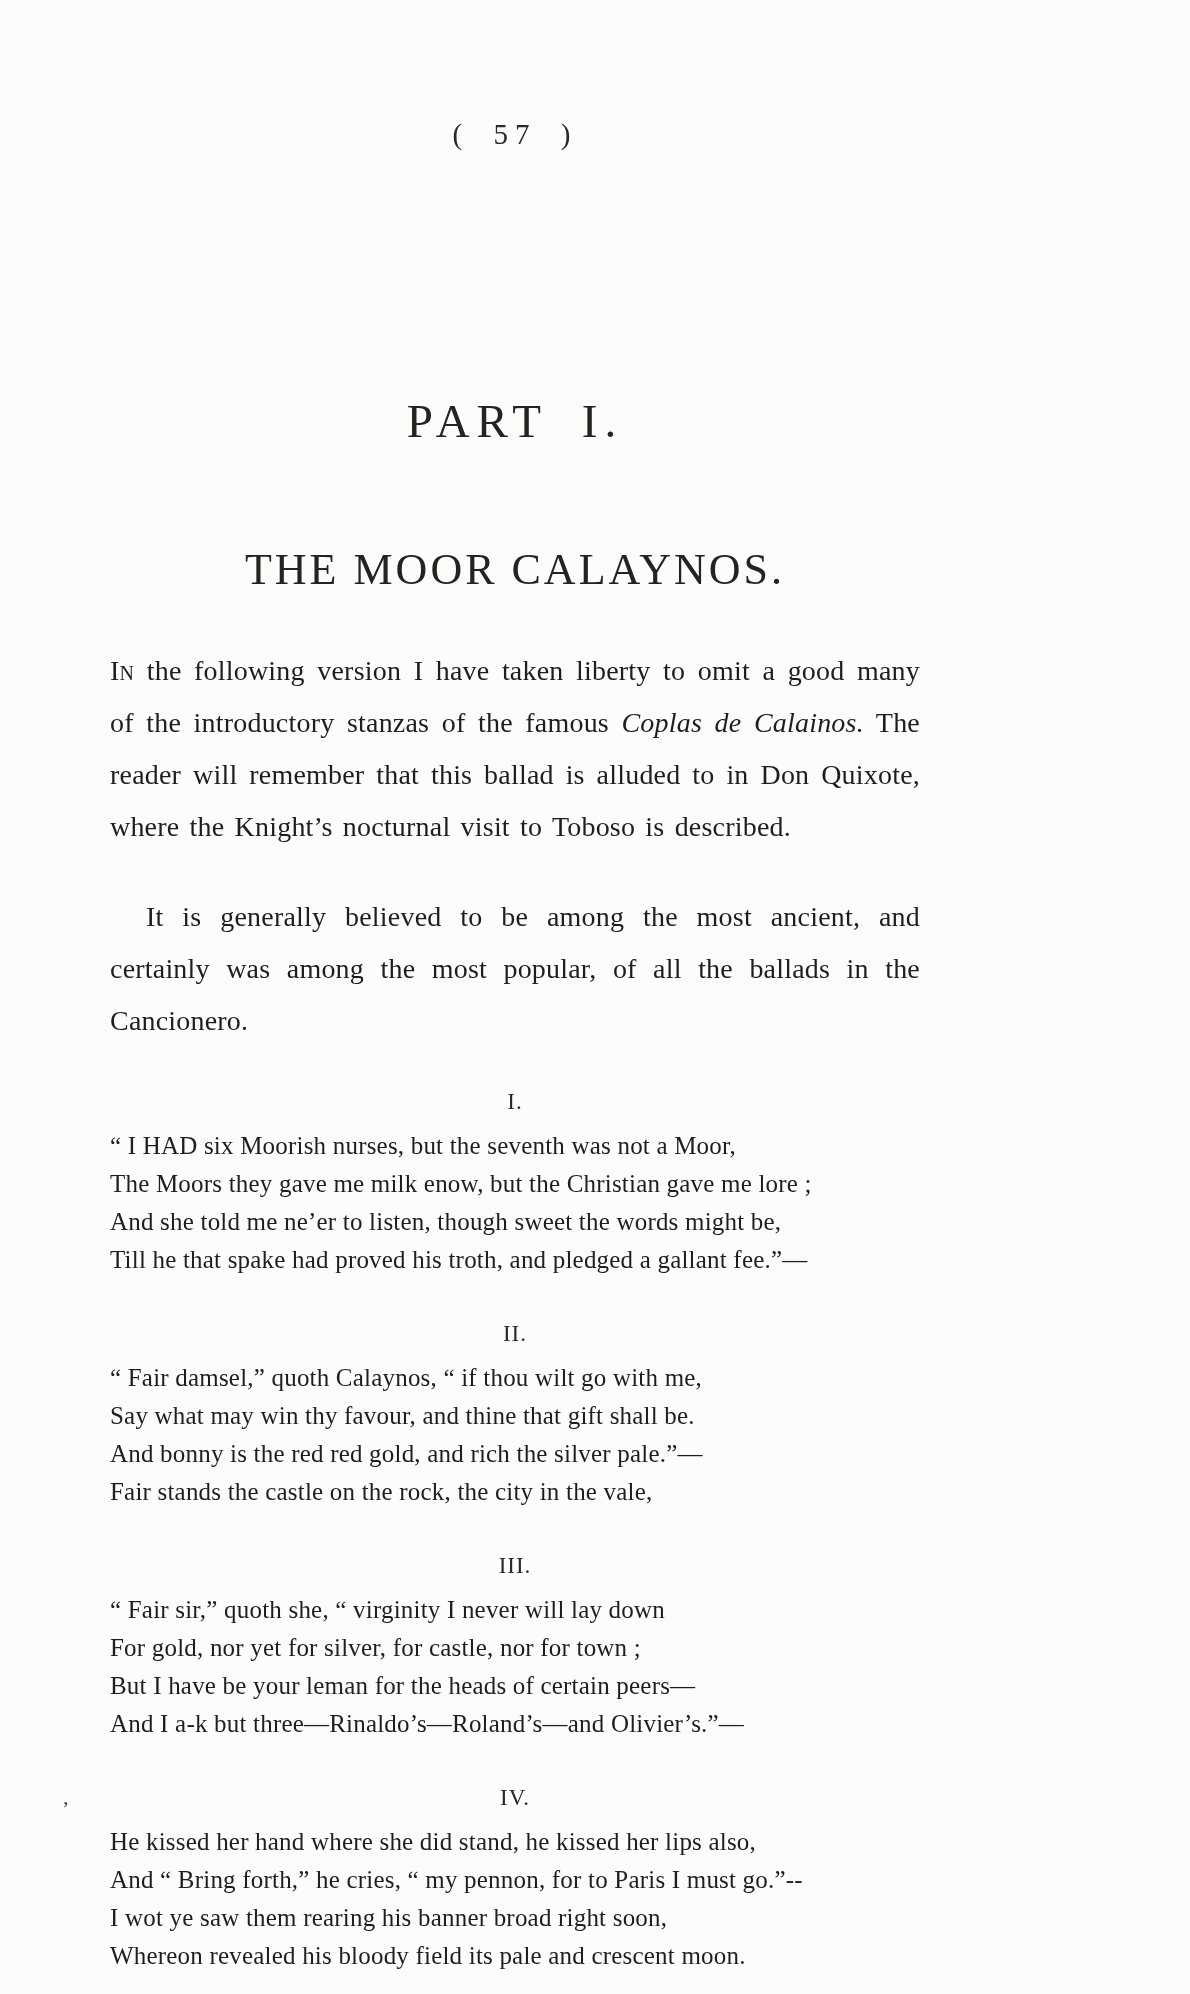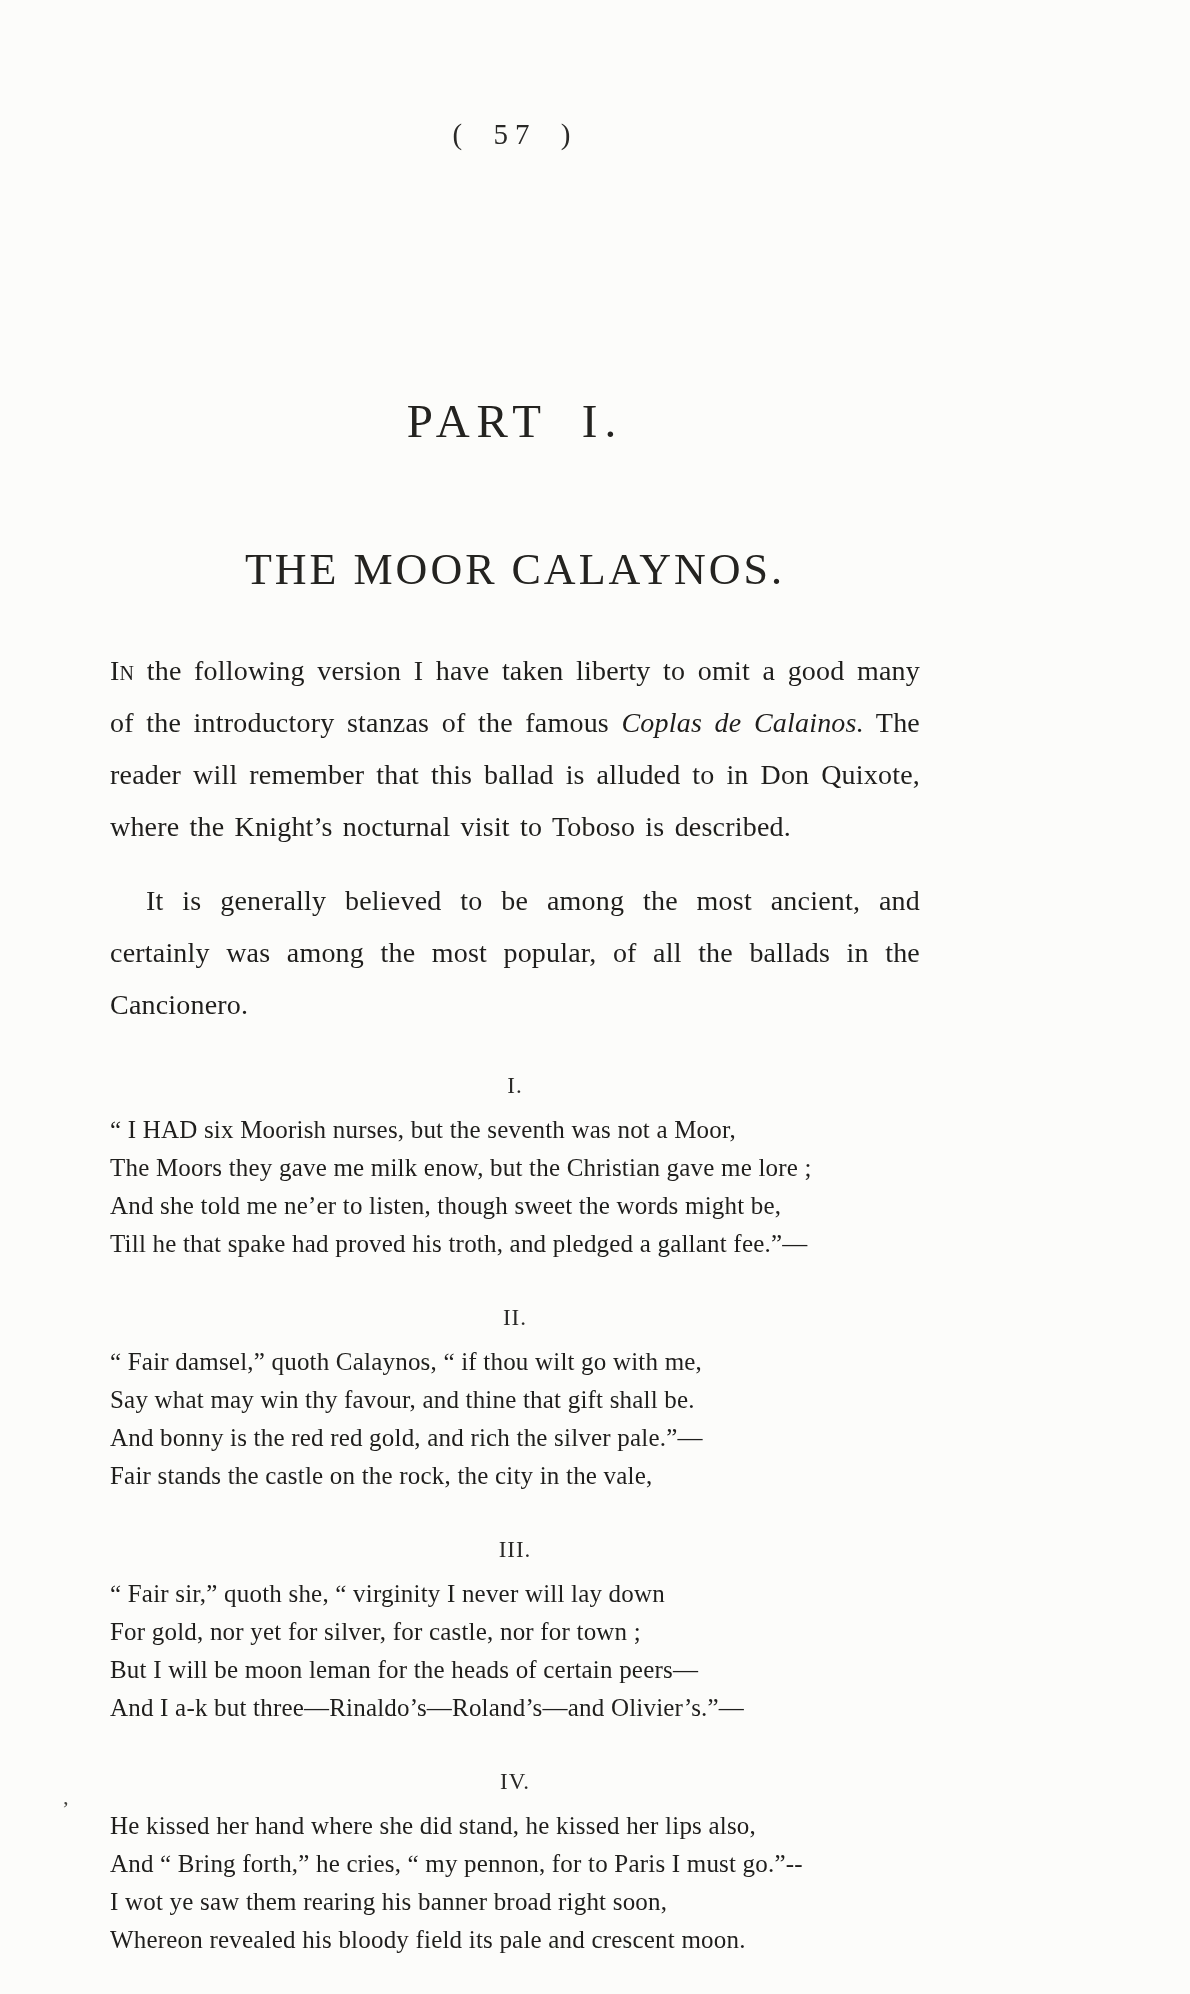--- a/index.html
+++ b/index.html
@@ -44,21 +44,21 @@
       color: #242320;
     }
     .intro-paragraph {
       font-size: 28px;
       line-height: 52px;
       text-align: justify;
       letter-spacing: 0.2px;
       word-spacing: 3px;
     }
     .para1 { margin-top: 50px; }
-    .para2 { margin-top: 22px; text-indent: 36px; }
+    .para2 { margin-top: 38px; text-indent: 36px; }
     .sc { font-variant: small-caps; }
     .it { font-style: italic; }
     .stanza { margin-top: 42px; }
     .stanza-numeral {
       text-align: center;
       font-size: 23px;
       letter-spacing: 1px;
       margin-bottom: 12px;
       color: #2a2927;
     }
@@ -107,21 +107,21 @@
       <div class="poem-line">“ Fair damsel,” quoth Calaynos, “ if thou wilt go with me,</div>
       <div class="poem-line">Say what may win thy favour, and thine that gift shall be.</div>
       <div class="poem-line">And bonny is the red red gold, and rich the silver pale.”—</div>
       <div class="poem-line">Fair stands the castle on the rock, the city in the vale,</div>
     </div>
 
     <div class="stanza">
       <div class="stanza-numeral">III.</div>
       <div class="poem-line">“ Fair sir,” quoth she, “ virginity I never will lay down</div>
       <div class="poem-line">For gold, nor yet for silver, for castle, nor for town ;</div>
-      <div class="poem-line">But I will be moon leman for the heads of certain peers—</div>
+      <div class="poem-line">But I have be your leman for the heads of certain peers—</div>
       <div class="poem-line">And I a-k but three—Rinaldo’s—Roland’s—and Olivier’s.”—</div>
     </div>
 
     <div class="stanza">
       <div class="stanza-numeral">IV.</div>
       <div class="poem-line">He kissed her hand where she did stand, he kissed her lips also,</div>
       <div class="poem-line">And “ Bring forth,” he cries, “ my pennon, for to Paris I must go.”--</div>
       <div class="poem-line">I wot ye saw them rearing his banner broad right soon,</div>
       <div class="poem-line">Whereon revealed his bloody field its pale and crescent moon.</div>
     </div>

